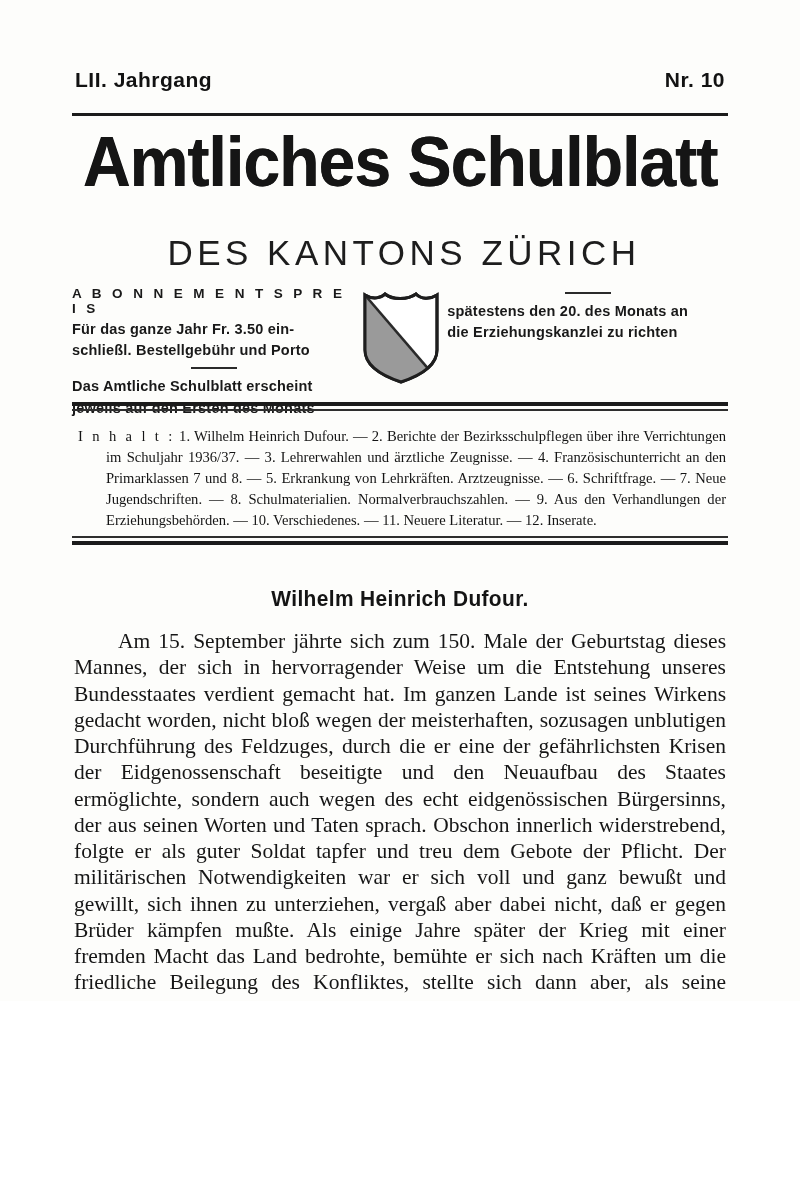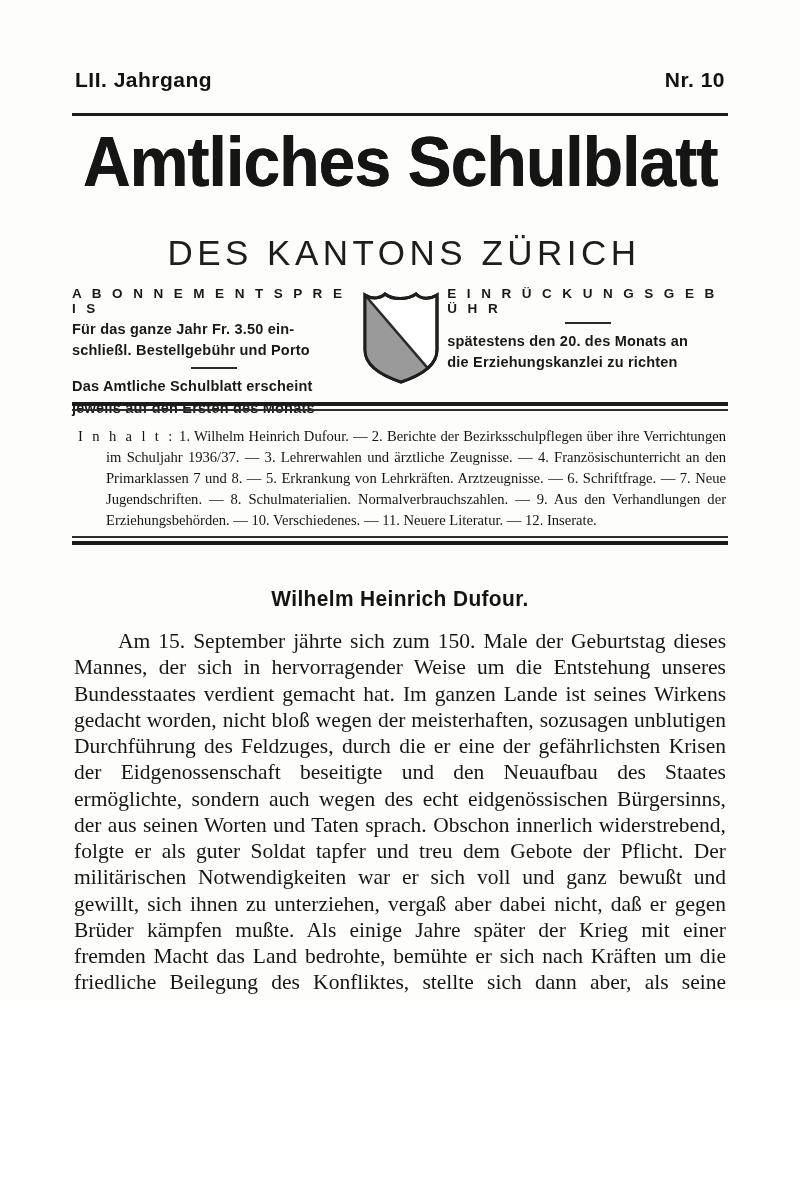--- a/index.html
+++ b/index.html
@@ -246,21 +246,20 @@
         <g clip-path="url(#shieldclip)">
           <path d="M6,7 L6,98 L84,98 Z" fill="#9a9a9a"></path>
           <path d="M6,7 L84,98" stroke="#2a2a2a" stroke-width="2.5" fill="none"></path>
         </g>
         <path d="M6,7 C14,12 22,10 26,6 C33,12 49,12 57,6 C62,11 70,12 78,7
                  L78,62 C78,78 60,88 42,94 C24,88 6,78 6,62 Z" fill="none" stroke="#1e1e1e" stroke-width="3"></path>
       </svg>
     </div>
 
     <div class="info-col right">
-      <div class="info-head">E I N R Ü C K U N G S G E B Ü H R</div>
       <div class="info-divider"></div>
       <div class="info-block2">
         <div class="info-line">spätestens den 20. des Monats an</div>
         <div class="info-line">die Erziehungskanzlei zu richten</div>
       </div>
     </div>
 
   </div>
 
   <div class="rule-thick-1"></div>

